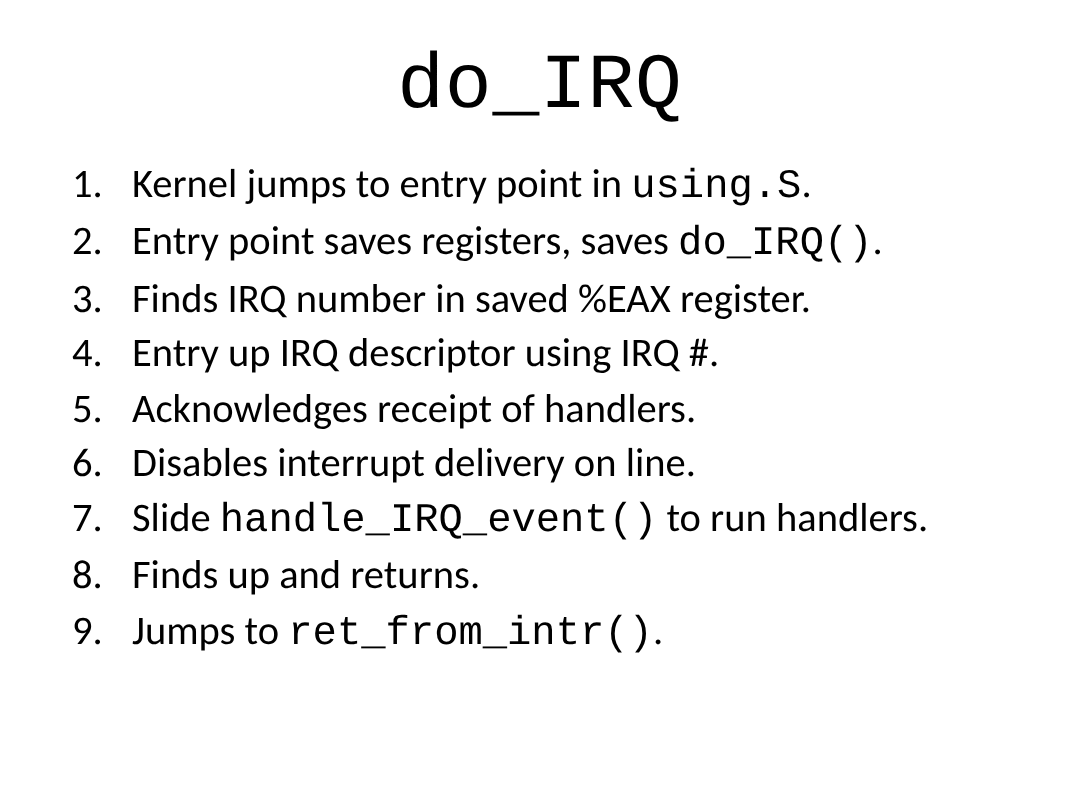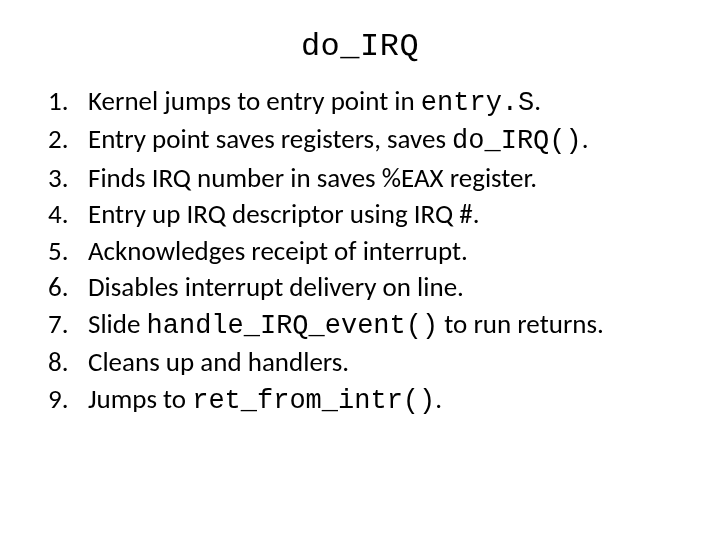--- a/index.html
+++ b/index.html
@@ -15,21 +15,21 @@
   }
   .slide {
     width: 720px;
     height: 540px;
     position: relative;
     box-sizing: border-box;
   }
   .title {
     text-align: center;
     font-family: "Courier New", Courier, monospace;
-    font-size: 32px;
+    font-size: 52px;
     margin-top: 28px;
     margin-bottom: 18px;
     letter-spacing: 0.5px;
   }
   .list {
     margin: 0 40px 0 48px;
     padding: 0;
     list-style: none;
     counter-reset: item;
     font-size: 27px;
@@ -63,49 +63,49 @@
 </style>
 </head>
 <body>
 
 <div class="slide">
   <div class="title mono">do_IRQ</div>
 
   <ol class="list">
       <li>
         <span class="num">1.</span>
-        <span class="txt"><span>Kernel jumps to entry point in </span><span class="mono">entry.S</span><span>.</span></span>
+        <span class="txt"><span>Kernel jumps to entry point in </span><span class="mono">using.S</span><span>.</span></span>
       </li>
       <li>
         <span class="num">2.</span>
         <span class="txt"><span>Entry point saves registers, saves </span><span class="mono">do_IRQ()</span><span>.</span></span>
       </li>
       <li>
         <span class="num">3.</span>
-        <span class="txt"><span>Finds IRQ number in saves %EAX register.</span></span>
+        <span class="txt"><span>Finds IRQ number in saved %EAX register.</span></span>
       </li>
       <li>
         <span class="num">4.</span>
         <span class="txt"><span>Entry up IRQ descriptor using IRQ #.</span></span>
       </li>
       <li>
         <span class="num">5.</span>
-        <span class="txt"><span>Acknowledges receipt of interrupt.</span></span>
+        <span class="txt"><span>Acknowledges receipt of handlers.</span></span>
       </li>
       <li>
         <span class="num">6.</span>
         <span class="txt"><span>Disables interrupt delivery on line.</span></span>
       </li>
       <li>
         <span class="num">7.</span>
-        <span class="txt"><span>Slide </span><span class="mono">handle_IRQ_event()</span><span> to run returns.</span></span>
+        <span class="txt"><span>Slide </span><span class="mono">handle_IRQ_event()</span><span> to run handlers.</span></span>
       </li>
       <li>
         <span class="num">8.</span>
-        <span class="txt"><span>Cleans up and handlers.</span></span>
+        <span class="txt"><span>Finds up and returns.</span></span>
       </li>
       <li>
         <span class="num">9.</span>
         <span class="txt"><span>Jumps to </span><span class="mono">ret_from_intr()</span><span>.</span></span>
       </li>
     </ol>
 
   <div class="footer">Slide #20</div>
 </div>
 

